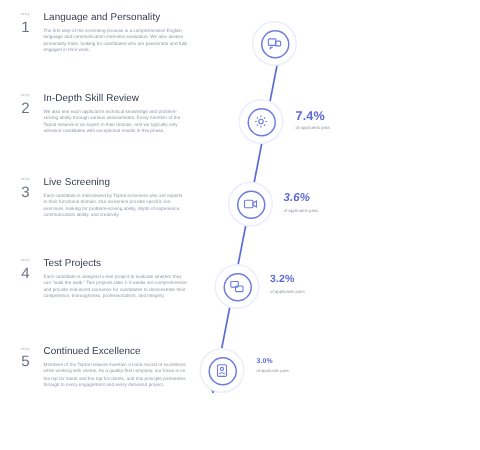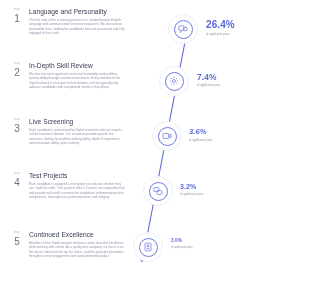--- a/index.html
+++ b/index.html
@@ -218,24 +218,20 @@
   <div class="node" style="left:133px; top:232px;">
     <div class="node-inner">
       <svg width="10" height="10" viewBox="0 0 16 16" fill="none" stroke="#6d7ce0" stroke-width="1.2">
         <rect x="3.2" y="1.8" width="9.6" height="12.4" rx="1.2"></rect>
         <circle cx="8" cy="6.4" r="1.7"></circle>
         <path d="M5.4 12 C5.4 9.9 10.6 9.9 10.6 12"></path>
       </svg>
     </div>
   </div>
 
-  <div class="stat" style="left:206px; top:20px;">
-    <div class="stat-value" style="font-size:10px;">26.4%</div>
-    <div class="stat-label">of applicants pass</div>
-  </div>
 
   <div class="stat" style="left:197px; top:73px;">
     <div class="stat-value" style="font-size:8.4px;">7.4%</div>
     <div class="stat-label">of applicants pass</div>
   </div>
 
   <div class="stat" style="left:189px; top:128px;">
     <div class="stat-value" style="font-size:7.6px;font-style:italic;">3.6%</div>
     <div class="stat-label">of applicants pass</div>
   </div>

